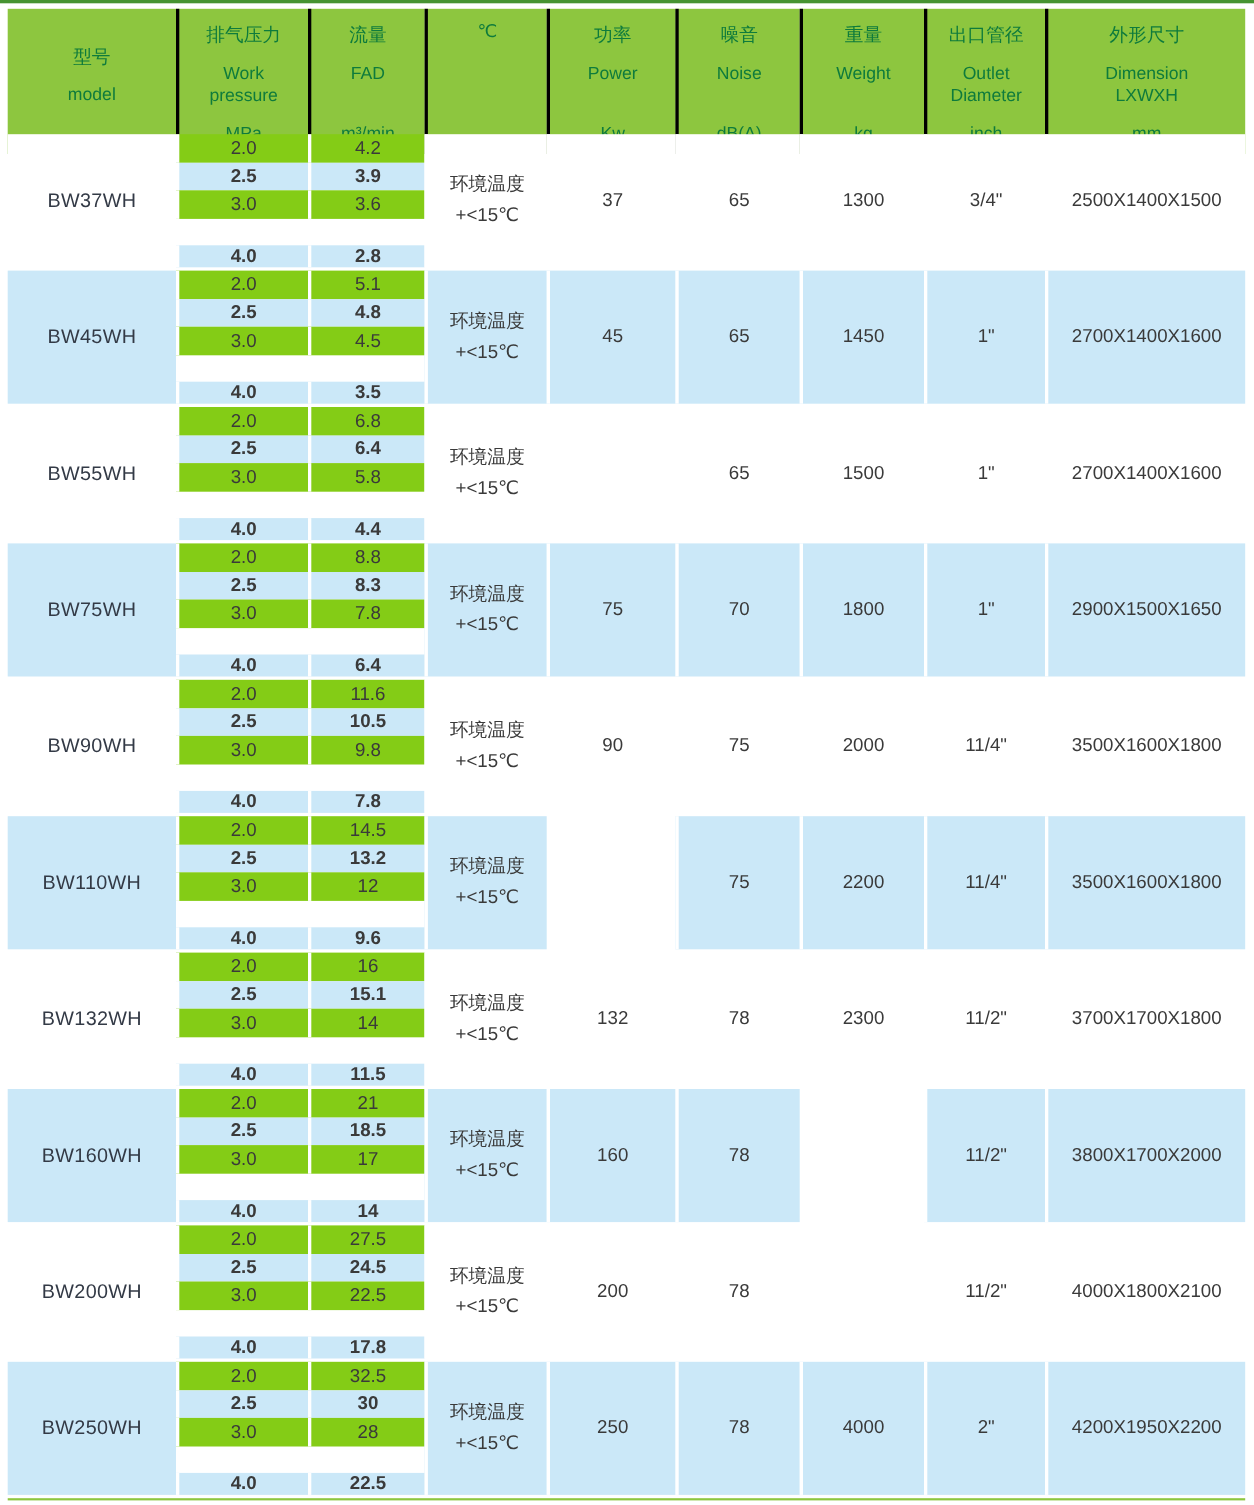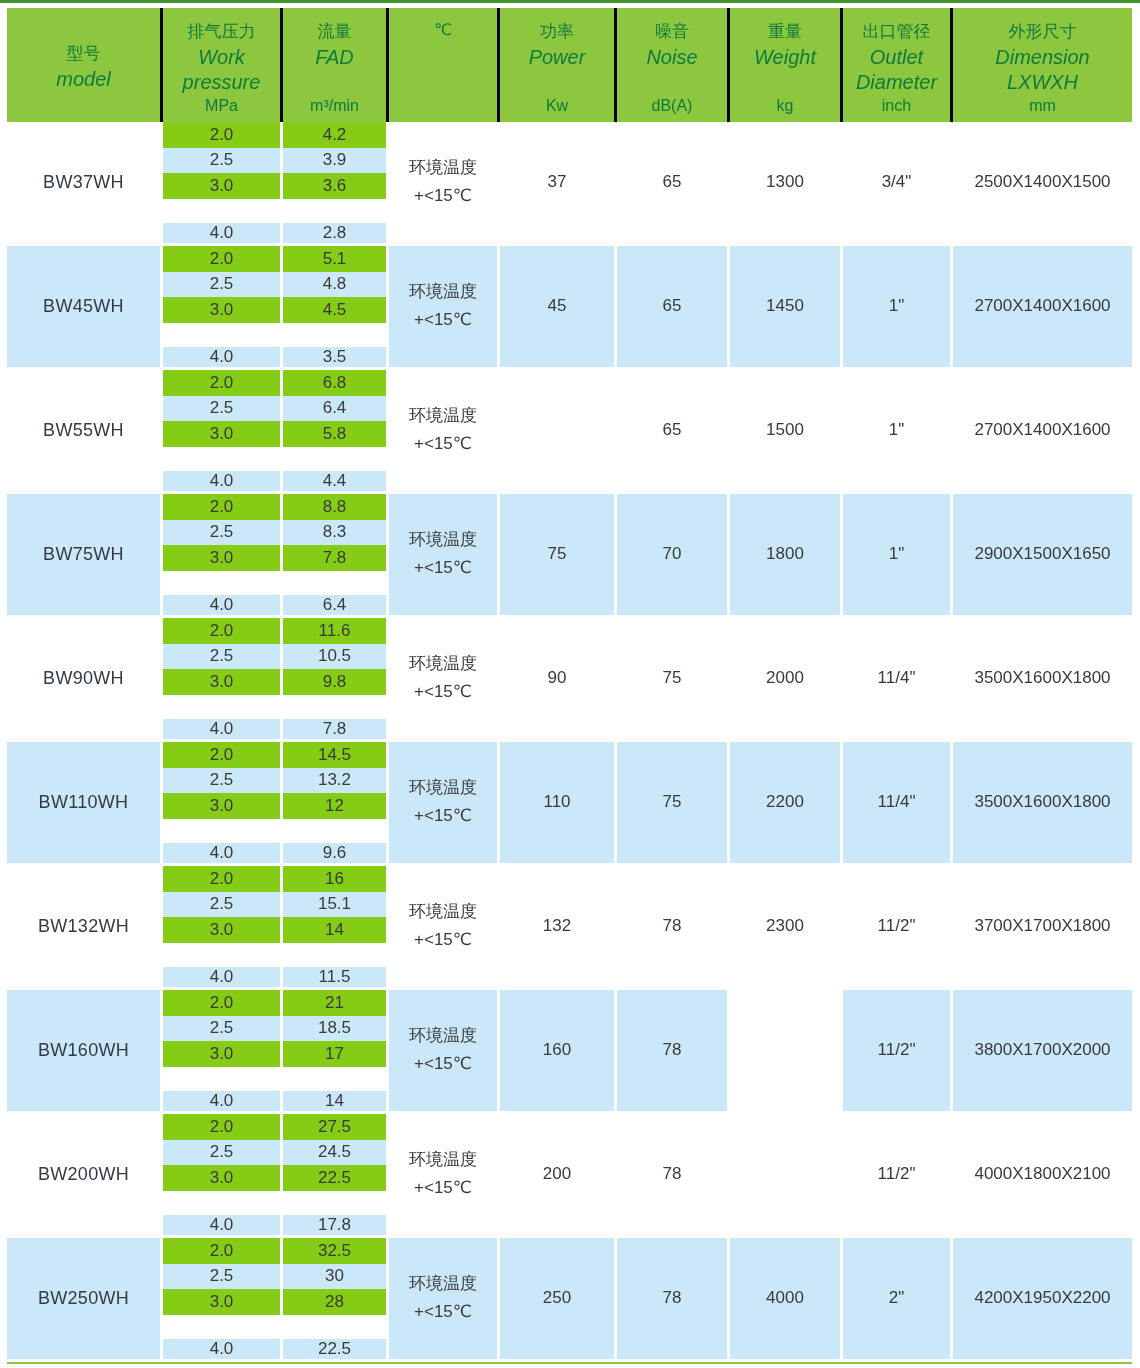--- a/index.html
+++ b/index.html
@@ -26,21 +26,21 @@
   
   .header{height:110px;margin-bottom:4px;}
   .hcell{
     background:var(--header_green);color:var(--header_text);
     text-align:center;display:flex;flex-direction:column;
     justify-content:space-between;align-items:stretch;
     padding:12px 2px 9px;box-sizing:border-box;border-left:3px solid #000000;
   }
   .hcell:first-child{border-left:none;justify-content:center;}
   .h-zh{font-size:17px;line-height:1.45;}
-  .h-en{font-size:20px;line-height:1.28;max-width:98px;margin:0 auto;font-style:italic;}
+  .h-en{font-size:16px;line-height:1.28;max-width:98px;margin:13px auto;}
   .h-unit{font-size:16px;line-height:1.2;}
   .h-unit:empty{display:none;}
   
   .block{
     display:grid;
     grid-template-columns:153px 120px 106px 111px 117px 113px 113px 110px 182px;
     grid-template-rows:repeat(4,1fr);
     height:124px;box-sizing:border-box;border-bottom:3px solid #fff;
   }
   .cell{
@@ -53,21 +53,21 @@
   .c-fad{grid-column:3;}
   .r0{grid-row:1;} .r1{grid-row:2;} .r2{grid-row:3;} .r3{grid-row:4;margin-top:24px;}
   .c-temp{grid-row:1/5;grid-column:4;flex-direction:column;line-height:1.65;}
   .c-power{grid-row:1/5;grid-column:5;}
   .c-noise{grid-row:1/5;grid-column:6;}
   .c-weight{grid-row:1/5;grid-column:7;}
   .c-outlet{grid-row:1/5;grid-column:8;}
   .c-dim{grid-row:1/5;grid-column:9;}
   .alt .cell{background:var(--row_blue);}
   .c-press.r0,.c-press.r2,.c-fad.r0,.c-fad.r2{background:#84cc16;}
-  .c-press.r1,.c-press.r3,.c-fad.r1,.c-fad.r3{background:var(--row_blue);}
+  .c-press.r1,.c-press.r3,.c-fad.r1,.c-fad.r3{background:var(--row_blue);font-weight:bold;}
   .bottom-line{height:2px;background:var(--bottom_line);margin-left:7px;width:1125px;}
 </style>
 </head>
 <body style="--header_green: #8dc63f; --header_text: #0e7b3c; --row_blue: #cbe8f8; --top_line: #469331; --bottom_line: #8dc63f; --text: #3a3a3a; --model_text: #333a46;">
 
 <div class="top-line"></div>
 
 <div class="spec-table">
 
   <div class="header grid-cols">
@@ -242,21 +242,20 @@
     <div class="cell c-press r2">3.0</div>
     <div class="cell c-press r3">4.0</div>
     <div class="cell c-fad r0">14.5</div>
     <div class="cell c-fad r1">13.2</div>
     <div class="cell c-fad r2">12</div>
     <div class="cell c-fad r3">9.6</div>
     <div class="cell c-temp">
       <div>环境温度</div>
       <div>+&lt;15℃</div>
     </div>
-    <div class="cell c-power">110</div>
     <div class="cell c-noise">75</div>
     <div class="cell c-weight">2200</div>
     <div class="cell c-outlet">11/4"</div>
     <div class="cell c-dim">3500X1600X1800</div>
   </div>
 
   <div class="block">
     <div class="cell c-model">BW132WH</div>
     <div class="cell c-press r0">2.0</div>
     <div class="cell c-press r1">2.5</div>

